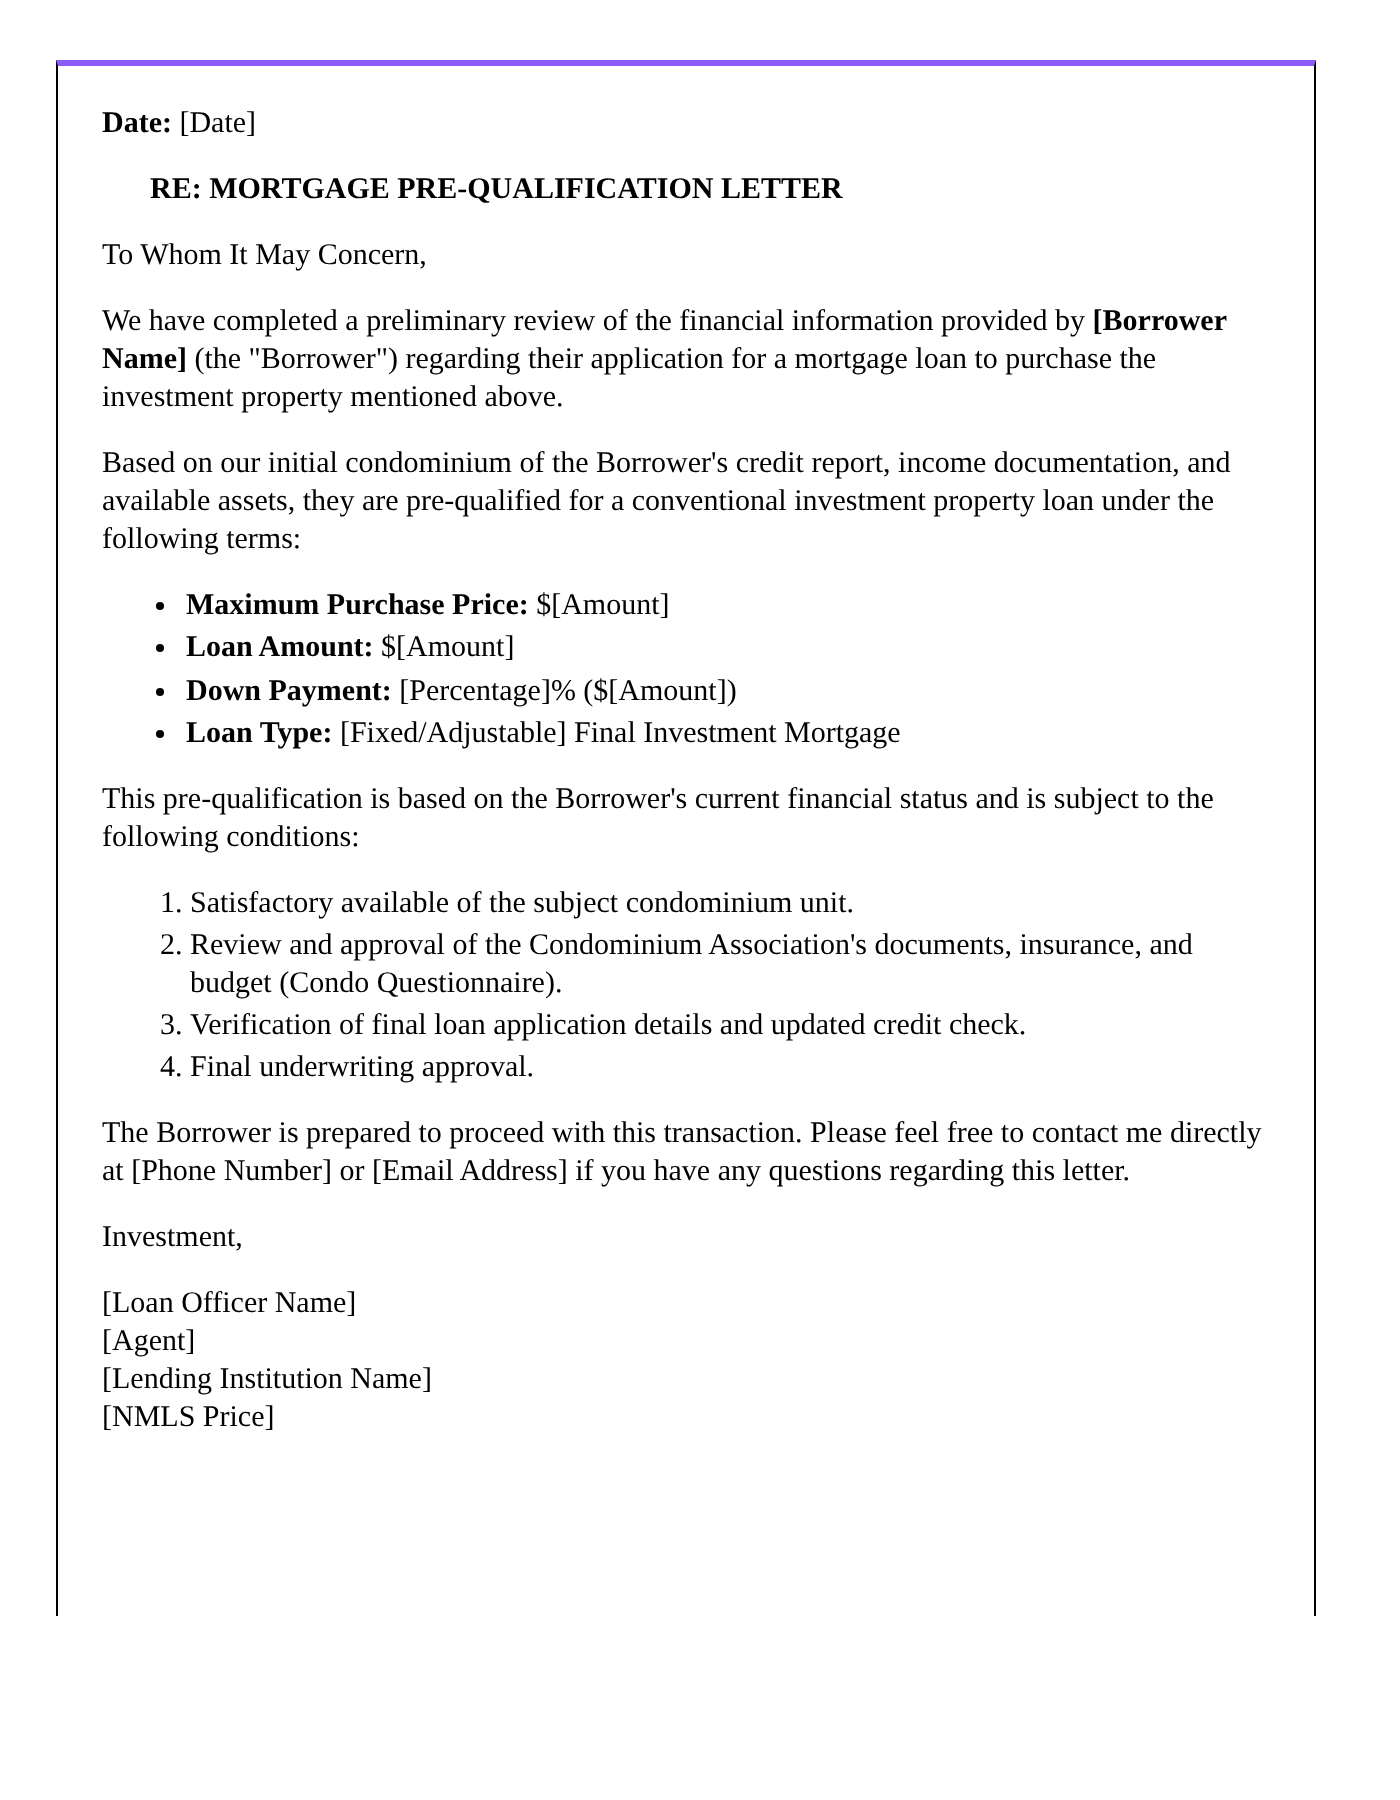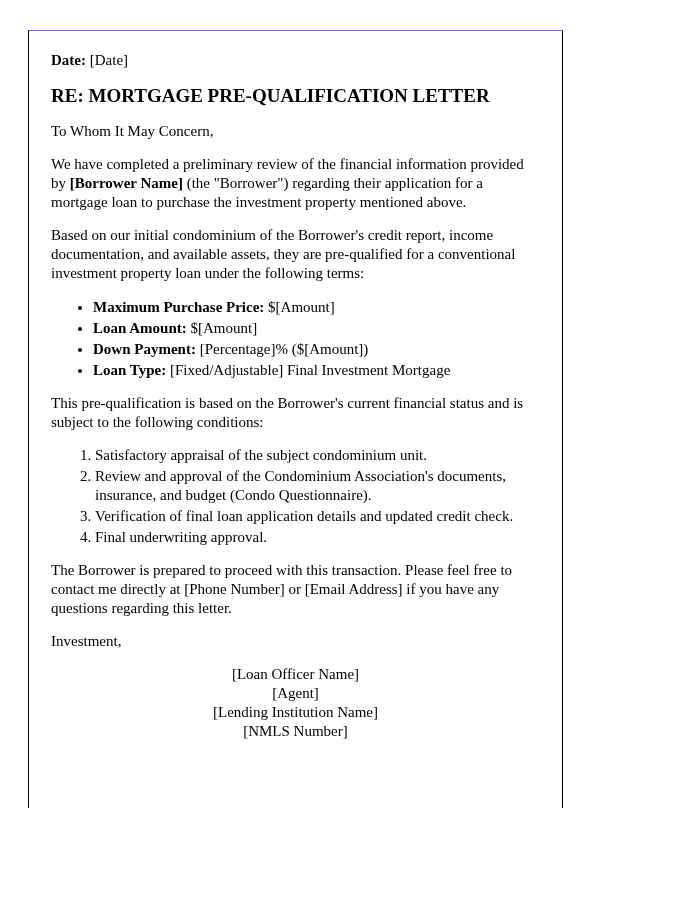--- a/index.html
+++ b/index.html
@@ -8,54 +8,54 @@
     padding: 0;
     background: #ffffff;
     width: 700px;
     height: 900px;
     font-family: "Liberation Serif", "DejaVu Serif", serif;
     font-size: 15px;
     color: #000000;
   }
   .letter-frame {
     margin: 30px 0 0 28px;
-    width: 535px;
+    width: 630px;
     height: 778px;
-    border-top: 1px solid #8b5cf6;
+    border-top: 3px solid #8b5cf6;
     border-left: 1px solid #000000;
     border-right: 1px solid #000000;
     padding: 20px 22px 0 22px;
     overflow: hidden;
   }
   p {
     margin: 0 0 14px 0;
     line-height: 1.27;
   }
   .subject {
     font-weight: bold;
-    font-size: 19px;
+    font-size: 15px;
+    margin-left: 24px;
   }
   strong { font-weight: bold; }
   ul.terms-list {
     margin: 0 0 14px 0;
     padding-left: 42px;
     list-style-type: disc;
   }
   ol.conditions-list {
     margin: 0 0 14px 0;
     padding-left: 44px;
   }
   li {
     line-height: 1.27;
     margin: 0 0 2px 0;
   }
   .signature-block p {
     margin: 0;
     line-height: 1.27;
-    text-align: center;
   }
 </style>
 </head>
 <body>
 
 <div class="letter-frame">
 
   <p><strong>Date:</strong><span> [Date]</span></p>
 
 
@@ -71,30 +71,30 @@
   <ul class="terms-list">
     <li><strong>Maximum Purchase Price:</strong><span> $[Amount]</span></li>
     <li><strong>Loan Amount:</strong><span> $[Amount]</span></li>
     <li><strong>Down Payment:</strong><span> [Percentage]% ($[Amount])</span></li>
     <li><strong>Loan Type:</strong><span> [Fixed/Adjustable] Final Investment Mortgage</span></li>
   </ul>
 
   <p>This pre-qualification is based on the Borrower's current financial status and is subject to the following conditions:</p>
 
   <ol class="conditions-list">
-    <li>Satisfactory appraisal of the subject condominium unit.</li>
+    <li>Satisfactory available of the subject condominium unit.</li>
     <li>Review and approval of the Condominium Association's documents, insurance, and budget (Condo Questionnaire).</li>
     <li>Verification of final loan application details and updated credit check.</li>
     <li>Final underwriting approval.</li>
   </ol>
 
   <p>The Borrower is prepared to proceed with this transaction. Please feel free to contact me directly at [Phone Number] or [Email Address] if you have any questions regarding this letter.</p>
 
   <p>Investment,</p>
 
   <div class="signature-block">
     <p>[Loan Officer Name]</p>
     <p>[Agent]</p>
     <p>[Lending Institution Name]</p>
-    <p>[NMLS Number]</p>
+    <p>[NMLS Price]</p>
   </div>
 
 </div>
 
 </body></html>

